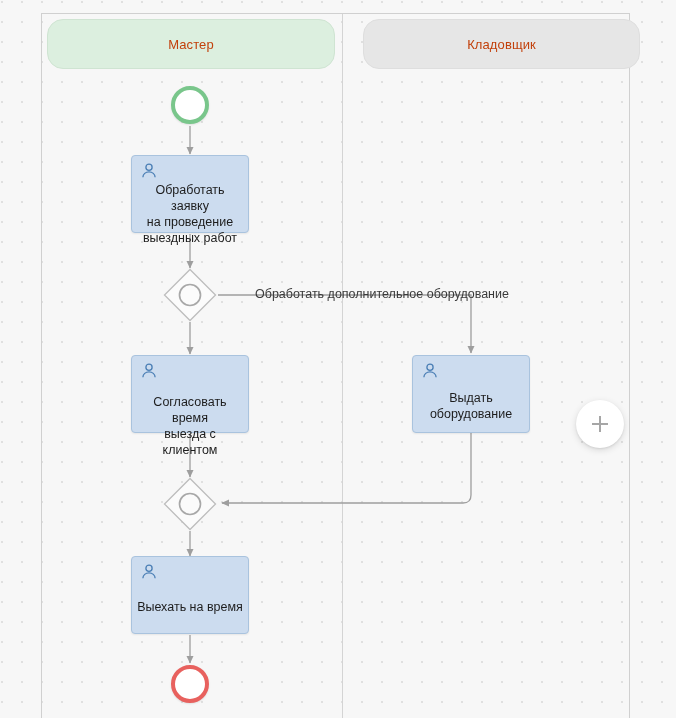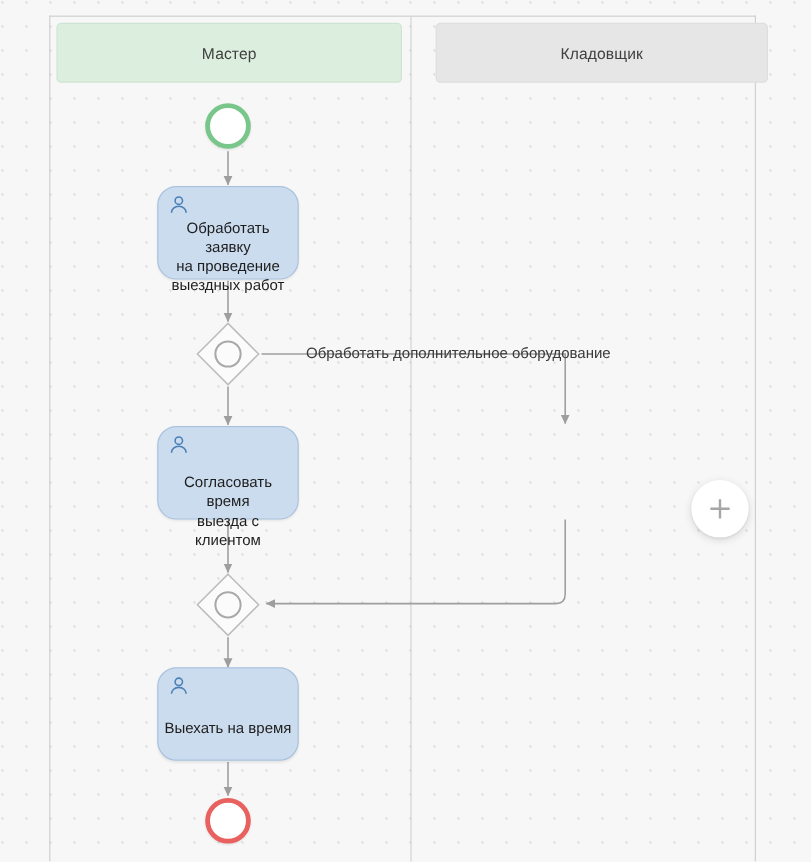--- a/index.html
+++ b/index.html
@@ -46,26 +46,26 @@
     top: 0;
     width: 1px;
     height: 705px;
     background: #d4d4d4;
   }
 
   
   .lane-header {
     position: absolute;
     box-sizing: border-box;
-    border-radius: 4px;
+    border-radius: 16px;
     display: flex;
     align-items: center;
     justify-content: center;
     font-size: 13px;
-    color: #404040;
+    color: #c2410c;
     letter-spacing: .1px;
   }
   .lane-header.master {
     left: 47px; top: 19px;
     width: 288px; height: 50px;
     background: #dcefdf;
     border: 1px solid #cfe4d2;
   }
   .lane-header.store {
     left: 347px; top: 19px;
@@ -103,21 +103,21 @@
   .gateway svg { display: block; }
 
   
   .task {
     position: absolute;
     box-sizing: border-box;
     width: 118px;
     height: 78px;
     background: #ccdcef;
     border: 1px solid #a9c3de;
-    border-radius: 16px;
+    border-radius: 4px;
     box-shadow: 0 1px 2px rgba(0,0,0,.07);
   }
   .task .task-icon {
     position: absolute;
     left: 8px; top: 6px;
     width: 18px; height: 18px;
   }
   .task .task-label {
     position: absolute;
     left: 3px; right: 3px;
@@ -229,20 +229,28 @@
 
   <div class="task" style="left:131px; top:355px">
     <svg class="task-icon" viewBox="0 0 18 18">
       <circle cx="9" cy="5.2" r="3.1" fill="none" stroke="#4b7fb5" stroke-width="1.3"></circle>
       <path d="M2.9,15.2 a6.1,5.4 0 0 1 12.2,0" fill="none" stroke="#4b7fb5" stroke-width="1.3"></path>
     </svg>
     <div class="task-label" style="top:38px">Согласовать время
 выезда с клиентом</div>
   </div>
 
+  <div class="task" style="left:412px; top:355px">
+    <svg class="task-icon" viewBox="0 0 18 18">
+      <circle cx="9" cy="5.2" r="3.1" fill="none" stroke="#4b7fb5" stroke-width="1.3"></circle>
+      <path d="M2.9,15.2 a6.1,5.4 0 0 1 12.2,0" fill="none" stroke="#4b7fb5" stroke-width="1.3"></path>
+    </svg>
+    <div class="task-label" style="top:34px">Выдать
+оборудование</div>
+  </div>
 
   <div class="gateway" style="left:163px; top:477px">
     <svg viewBox="0 0 54 54" width="54" height="54">
       <path d="M27,1.5 L52.5,27 L27,52.5 L1.5,27 z" fill="#fbfbfb" stroke="#bdbdbd" stroke-width="1.3"></path>
       <circle cx="27" cy="27" r="10.5" fill="none" stroke="#a8a8a8" stroke-width="1.7"></circle>
     </svg>
   </div>
 
   <div class="task" style="left:131px; top:556px">
     <svg class="task-icon" viewBox="0 0 18 18">

